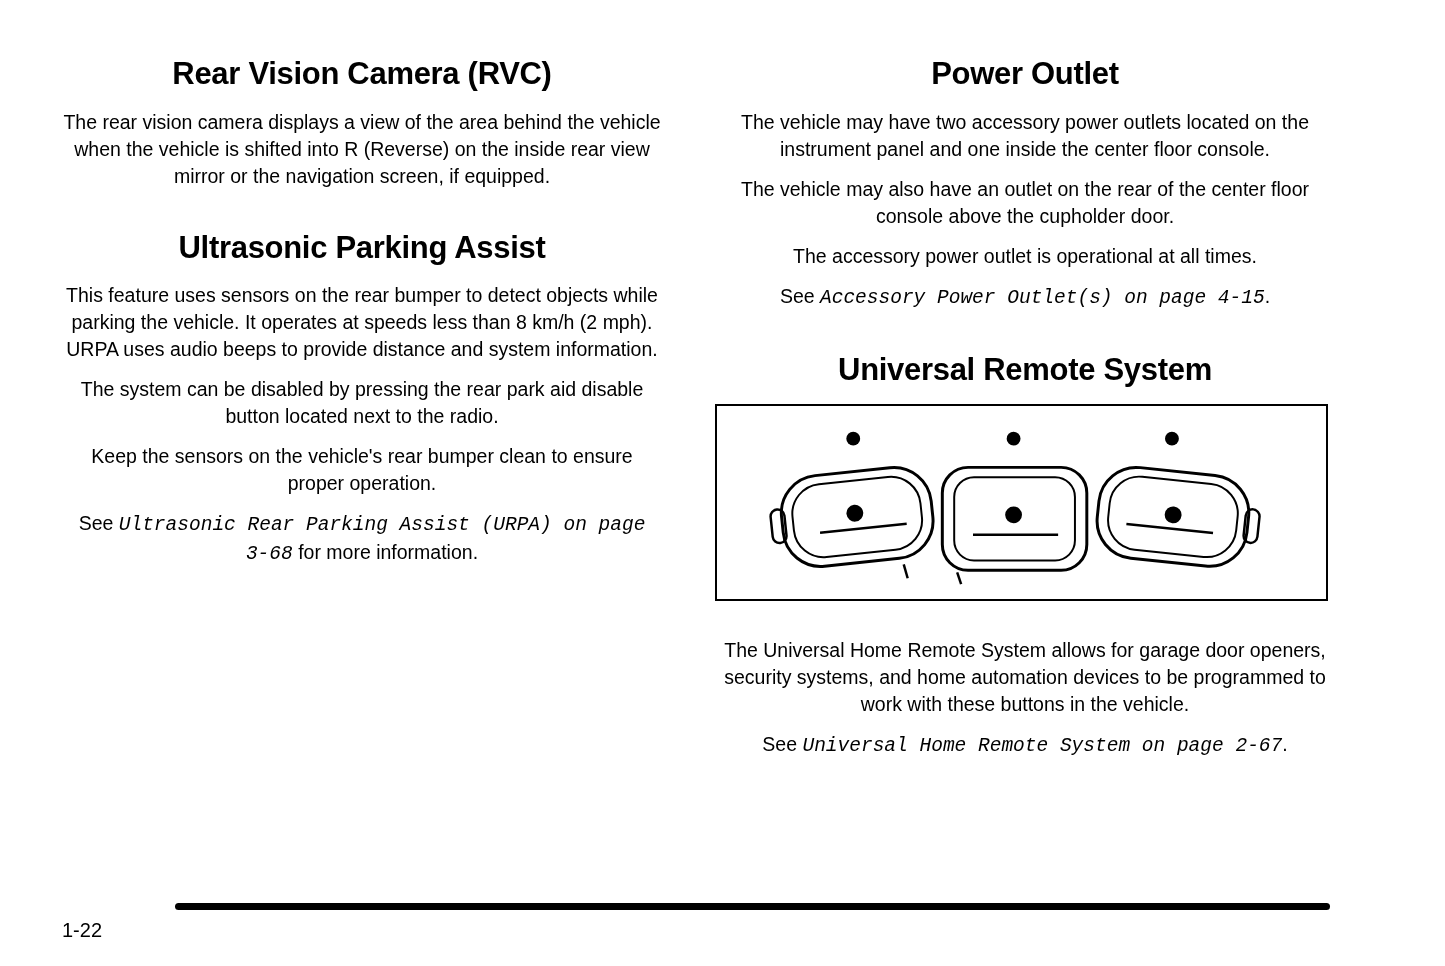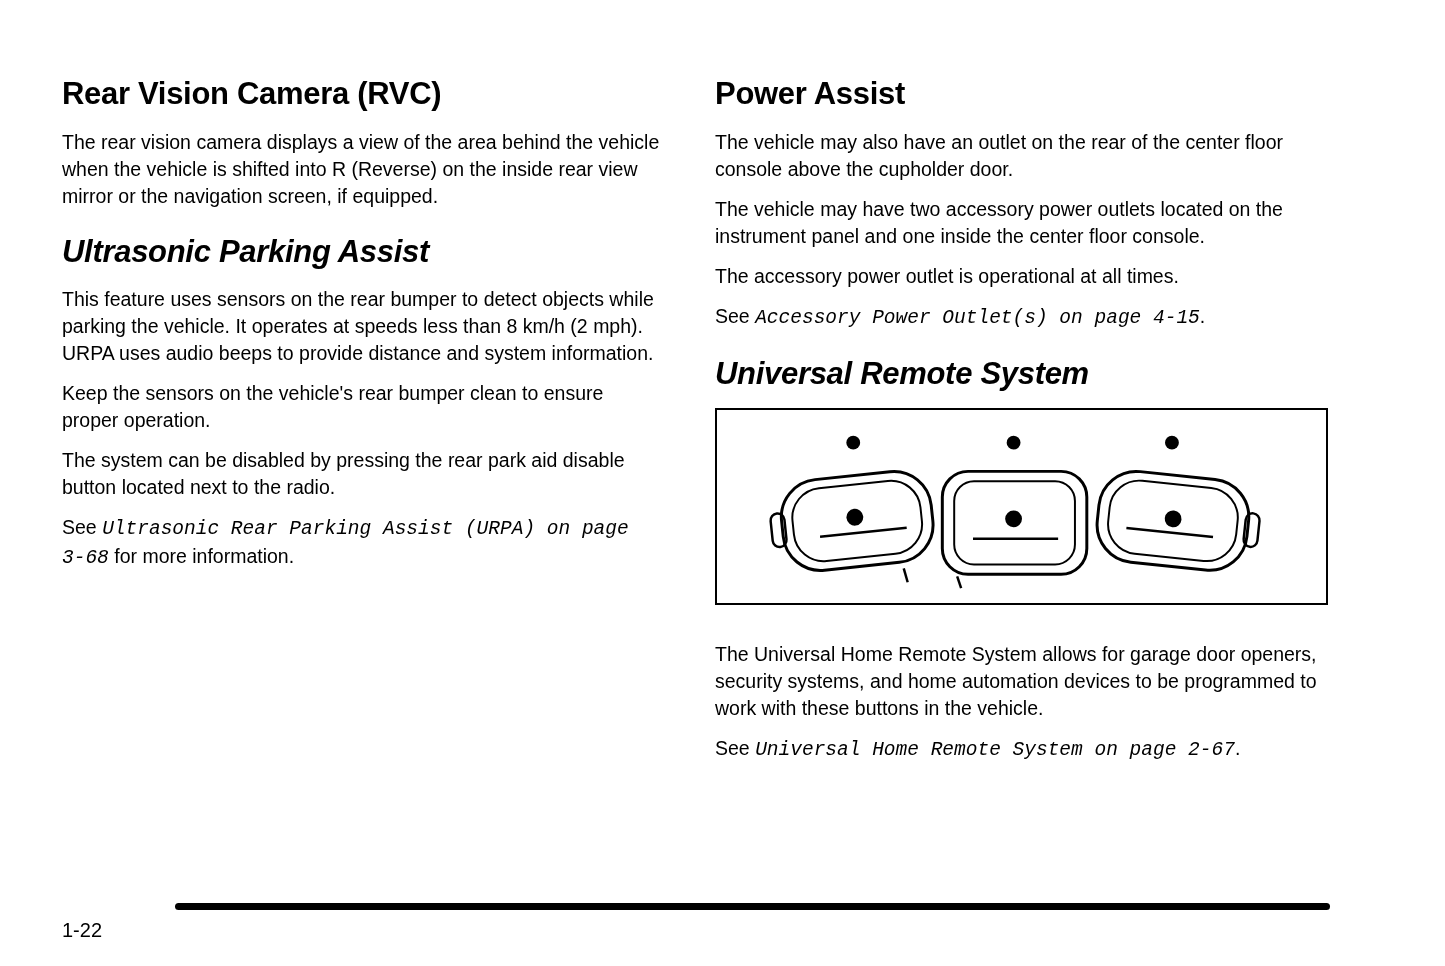--- a/index.html
+++ b/index.html
@@ -11,33 +11,34 @@
   }
   .page {
     position: relative;
     width: 1445px;
     height: 966px;
     background: #ffffff;
     overflow: hidden;
   }
   .col {
     position: absolute;
-    top: 76px;
+    top: 56px;
+    text-align: center;
   }
   .col-left  { left: 62px;  width: 600px; }
   .col-right { left: 715px; width: 620px; }
 
   h1 {
     font-size: 31px;
     font-weight: bold;
     margin: 0 0 17px 0;
     letter-spacing: -0.3px;
     line-height: 1.15;
   }
-  h1.spaced { margin-top: 24px; font-style: italic; }
+  h1.spaced { margin-top: 40px; }
 
   p {
     font-size: 19.5px;
     line-height: 27px;
     margin: 5px 0 13px 0;
   }
   .ref-italic { font-style: italic; font-family: Liberation Mono, monospace; }
 
   .figure-box {
     box-sizing: border-box;
@@ -69,31 +70,31 @@
 <body>
 
 <div class="page">
 
   <div class="col col-left">
     <h1>Rear Vision Camera (RVC)</h1>
     <p>The rear vision camera displays a view of the area behind the vehicle when the vehicle is shifted into R (Reverse) on the inside rear view mirror or the navigation screen, if equipped.</p>
 
     <h1 class="spaced">Ultrasonic Parking Assist</h1>
     <p>This feature uses sensors on the rear bumper to detect objects while parking the vehicle. It operates at speeds less than 8 km/h (2 mph). URPA uses audio beeps to provide distance and system information.</p>
+    <p>The system can be disabled by pressing the rear park aid disable button located next to the radio.</p>
     <p>Keep the sensors on the vehicle's rear bumper clean to ensure proper operation.</p>
-    <p>The system can be disabled by pressing the rear park aid disable button located next to the radio.</p>
     <p>
       <span>See </span><span class="ref-italic">Ultrasonic Rear Parking Assist (URPA) on page 3-68</span><span> for more information.</span>
     </p>
   </div>
 
   <div class="col col-right">
-    <h1>Power Assist</h1>
+    <h1>Power Outlet</h1>
+    <p>The vehicle may have two accessory power outlets located on the instrument panel and one inside the center floor console.</p>
     <p>The vehicle may also have an outlet on the rear of the center floor console above the cupholder door.</p>
-    <p>The vehicle may have two accessory power outlets located on the instrument panel and one inside the center floor console.</p>
     <p>The accessory power outlet is operational at all times.</p>
     <p>
       <span>See </span><span class="ref-italic">Accessory Power Outlet(s) on page 4-15</span><span>.</span>
     </p>
 
     <h1 class="spaced">Universal Remote System</h1>
 
     <div class="figure-box">
       <svg viewBox="0 0 610 195" xmlns="http://www.w3.org/2000/svg">
 

